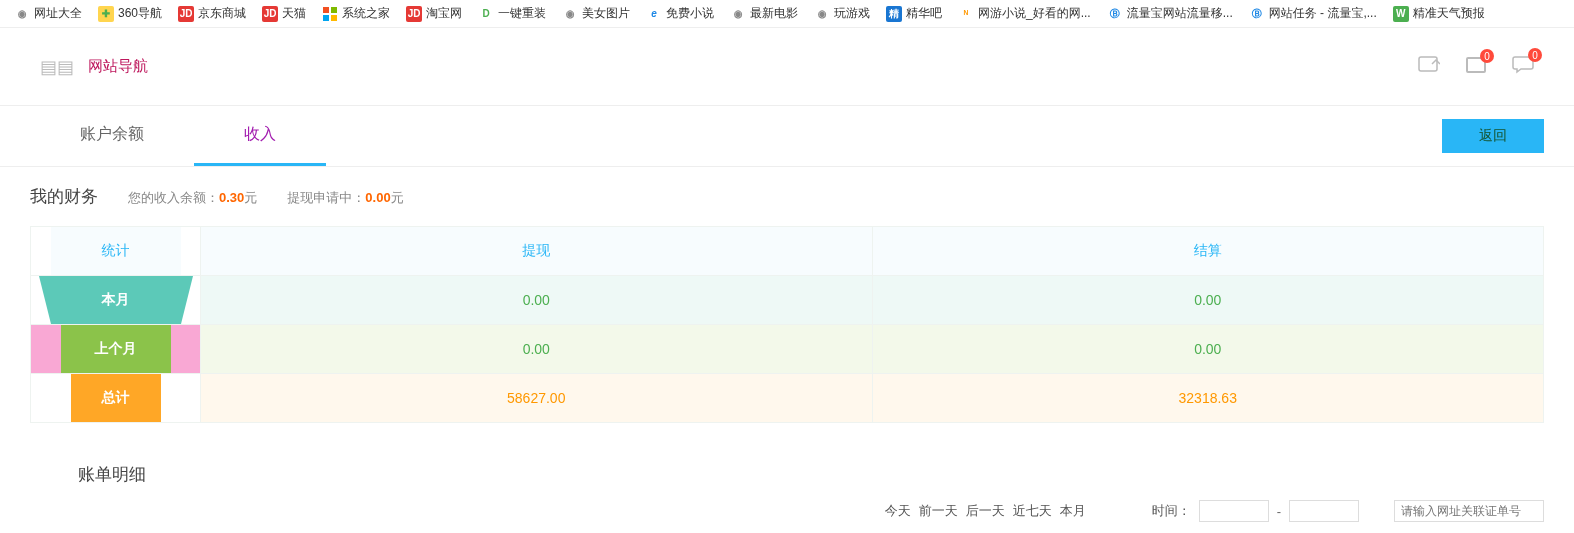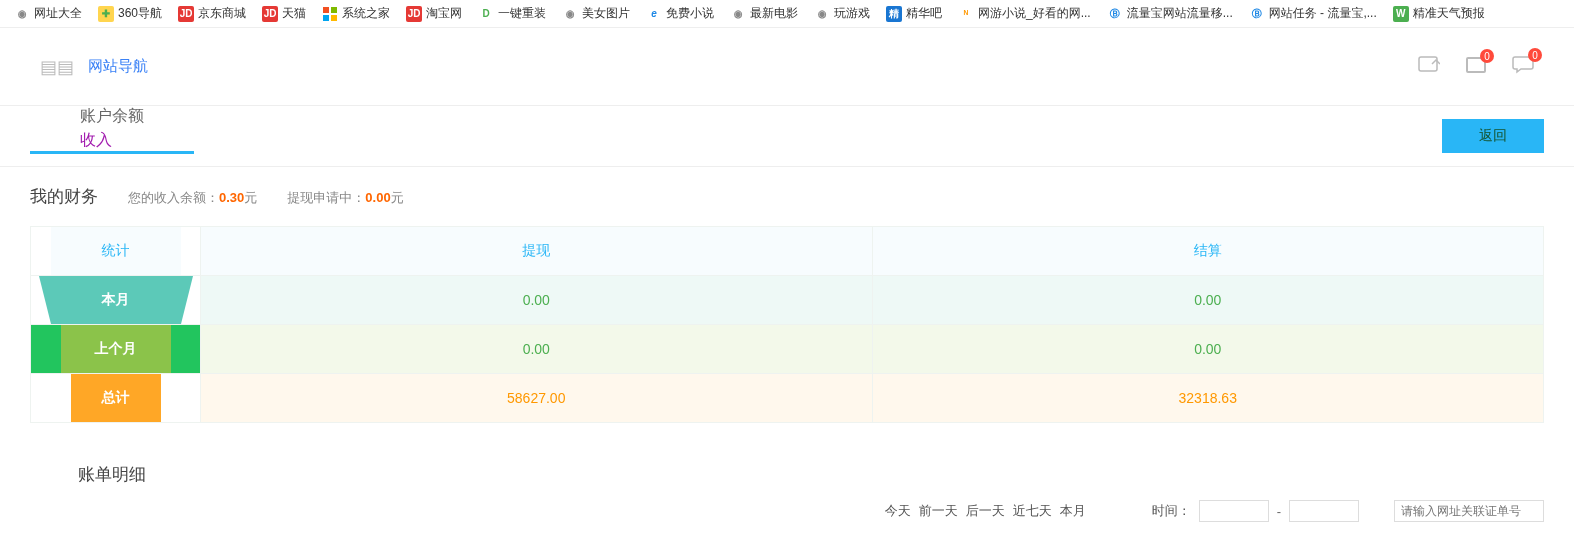--- a/index.html
+++ b/index.html
@@ -4,26 +4,26 @@
 <style>
 * { margin: 0; padding: 0; box-sizing: border-box; }
 body { font-family: "Microsoft YaHei", Arial, sans-serif; font-size: 13px; color: #333; background: #fff; width: 1574px; }
 .bookmark-bar { height: 28px; background: #fff; border-bottom: 1px solid #eee; display: flex; align-items: center; padding: 0 8px; gap: 4px; overflow: hidden; }
 .bm-item { display: flex; align-items: center; gap: 4px; padding: 2px 6px; font-size: 12px; color: #333; white-space: nowrap; cursor: pointer; }
 .bm-icon { width: 16px; height: 16px; display: inline-flex; align-items: center; justify-content: center; border-radius: 2px; font-size: 10px; font-weight: bold; }
 .globe { color: #888; }
 .nav-bar { height: 78px; border-bottom: 1px solid #eee; display: flex; align-items: center; justify-content: space-between; padding: 0 40px; }
 .nav-left { display: flex; align-items: center; gap: 14px; }
 .nav-icon-grid { color: #bbb; font-size: 18px; }
-.nav-title { font-size: 15px; color: #3b82f6; }
+.nav-title { font-size: 15px; color: #be185d; }
 .nav-right { display: flex; align-items: center; gap: 26px; }
 .icon-btn { position: relative; color: #bbb; font-size: 20px; cursor: pointer; }
 .badge { position: absolute; top: -6px; right: -8px; background: #ff4a3b; color: #fff; border-radius: 50%; min-width: 14px; height: 14px; font-size: 10px; display: flex; align-items: center; justify-content: center; padding: 0 2px; }
 .tabs-row { display: flex; align-items: center; justify-content: space-between; padding: 0 30px; border-bottom: 1px solid #eee; }
-.tabs { display: flex; height: 60px; flex-direction: column; }
+.tabs { display: flex; height: 60px; }
 .tab { padding: 0 50px; display: flex; align-items: center; font-size: 16px; color: #666; cursor: pointer; border-bottom: 3px solid transparent; }
 .tab.active { color: #a21caf; border-bottom-color: #29b6f6; }
 .back-btn { background: #29b6f6; color: #14532d; border: none; padding: 8px 37px; font-size: 14px; cursor: pointer; }
 .content { padding: 18px 30px 0 30px; }
 .section-head { display: flex; align-items: baseline; gap: 30px; margin-bottom: 18px; }
 .section-title { font-size: 17px; color: #444; }
 .balance-text { font-size: 13px; color: #888; }
 .balance-text .orange { color: #ff6600; font-weight: bold; }
 .stats-table { width: 100%; border-collapse: collapse; }
 .stats-table td { border: 1px solid #eef3f0; text-align: center; height: 48px; font-size: 14px; }
@@ -186,21 +186,21 @@
       <td class="hdr-cell">结算</td>
     </tr>
     <tr class="row-teal">
       <td class="funnel-cell" style="background:#fff">
             <div class="funnel-shape f-teal fw130">本月</div>
           </td>
       <td class="val-green">0.00</td>
       <td class="val-green">0.00</td>
     </tr>
     <tr class="row-green">
-      <td class="funnel-cell" style="background:#22c55e">
+      <td class="funnel-cell" style="background:#f9a8d4">
             <div class="funnel-shape f-green fw110">上个月</div>
           </td>
       <td class="val-green">0.00</td>
       <td class="val-green">0.00</td>
     </tr>
     <tr class="row-orange">
       <td class="funnel-cell" style="background:#fff">
             <div class="funnel-shape f-orange fw90">总计</div>
           </td>
       <td class="val-orange">58627.00</td>

